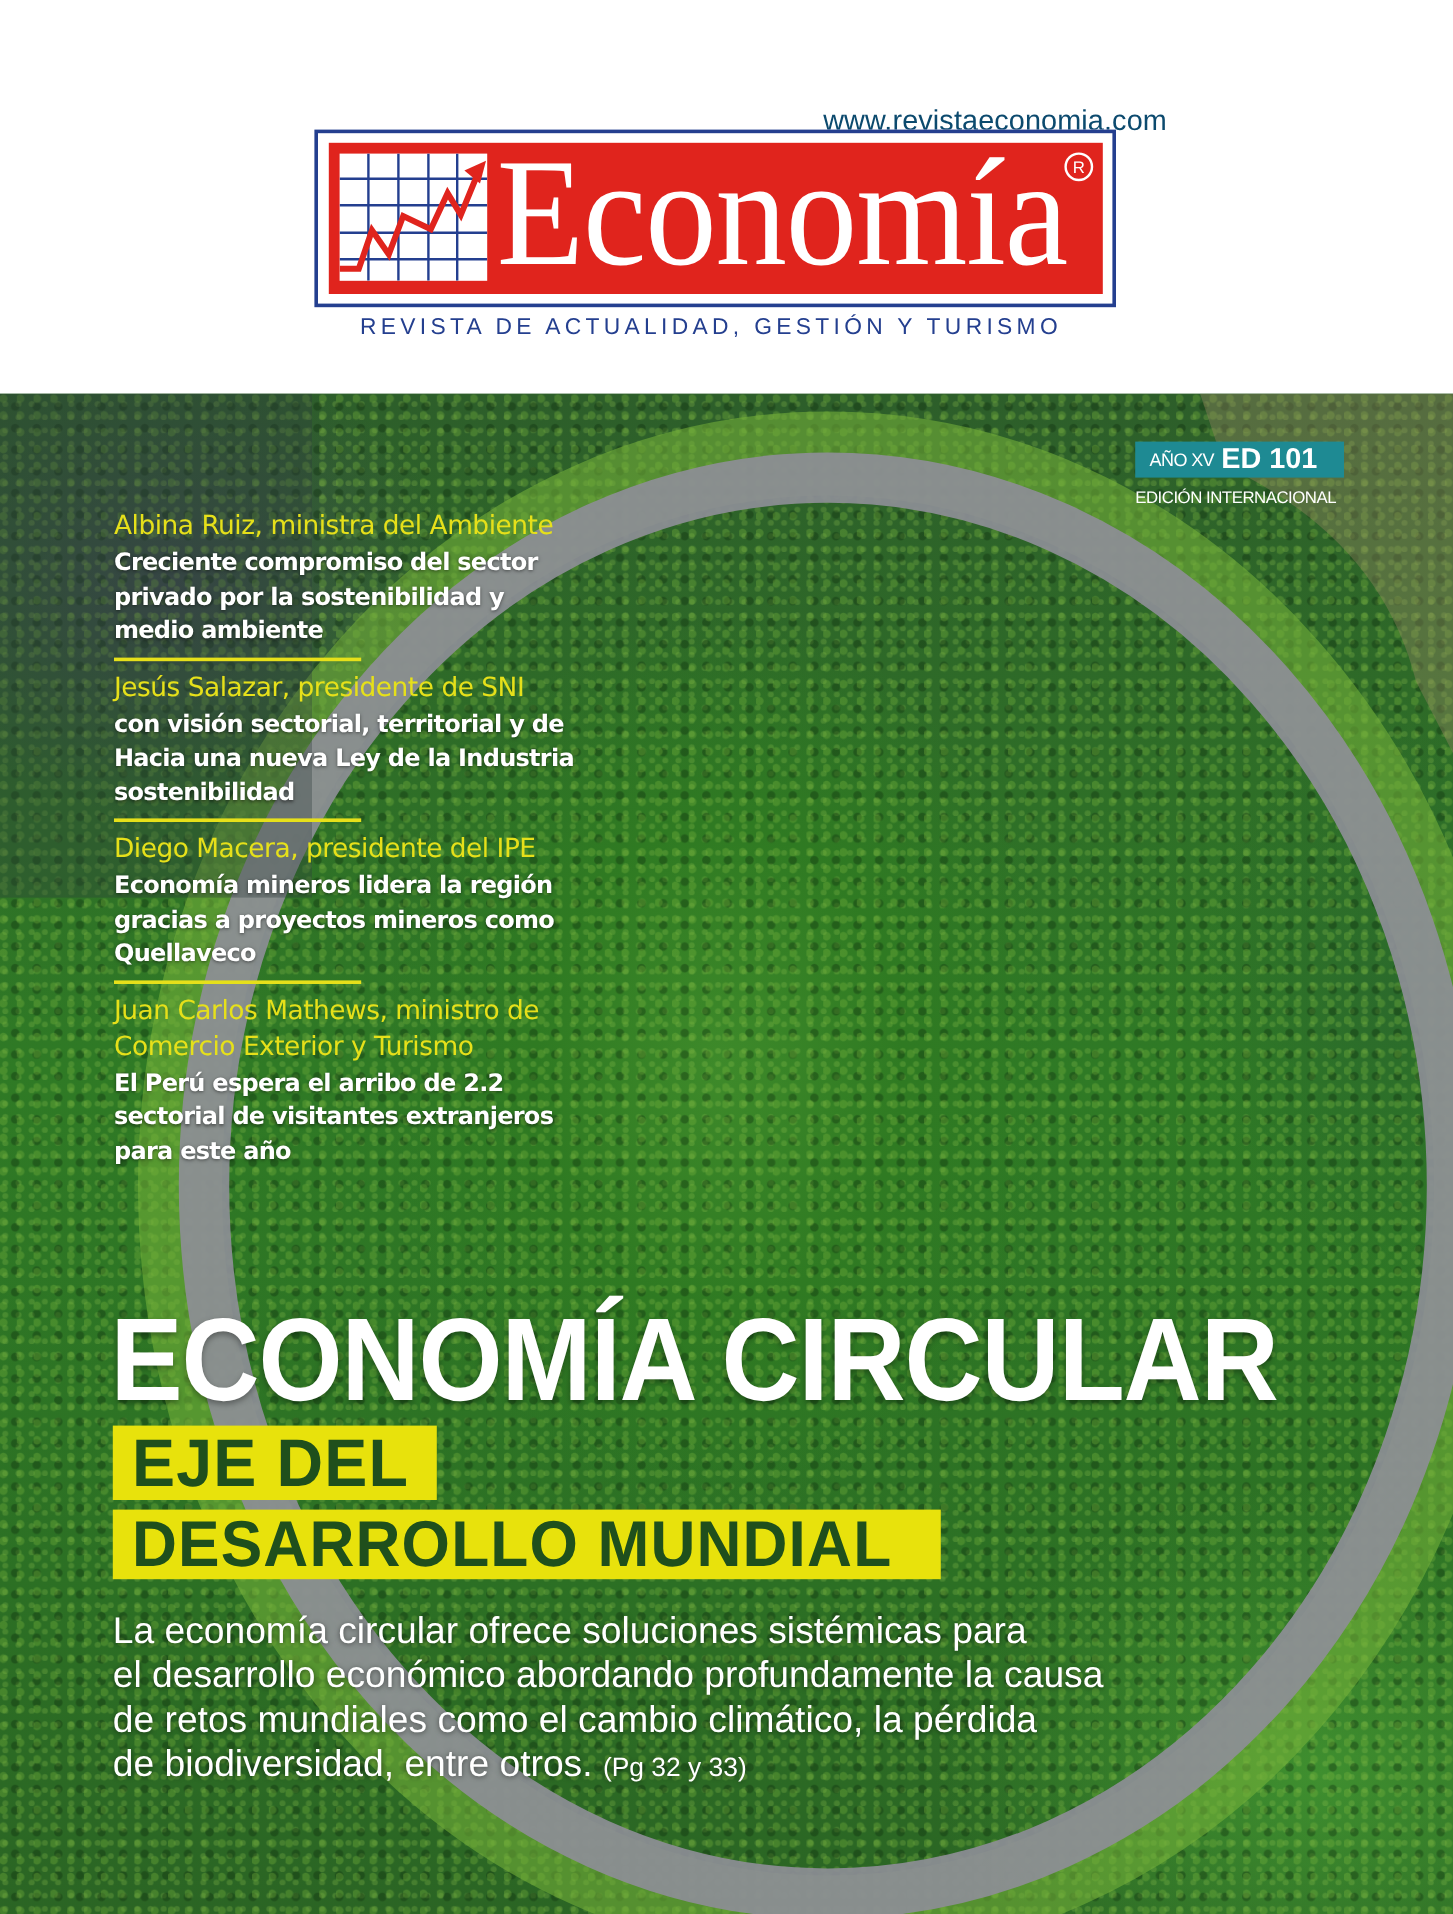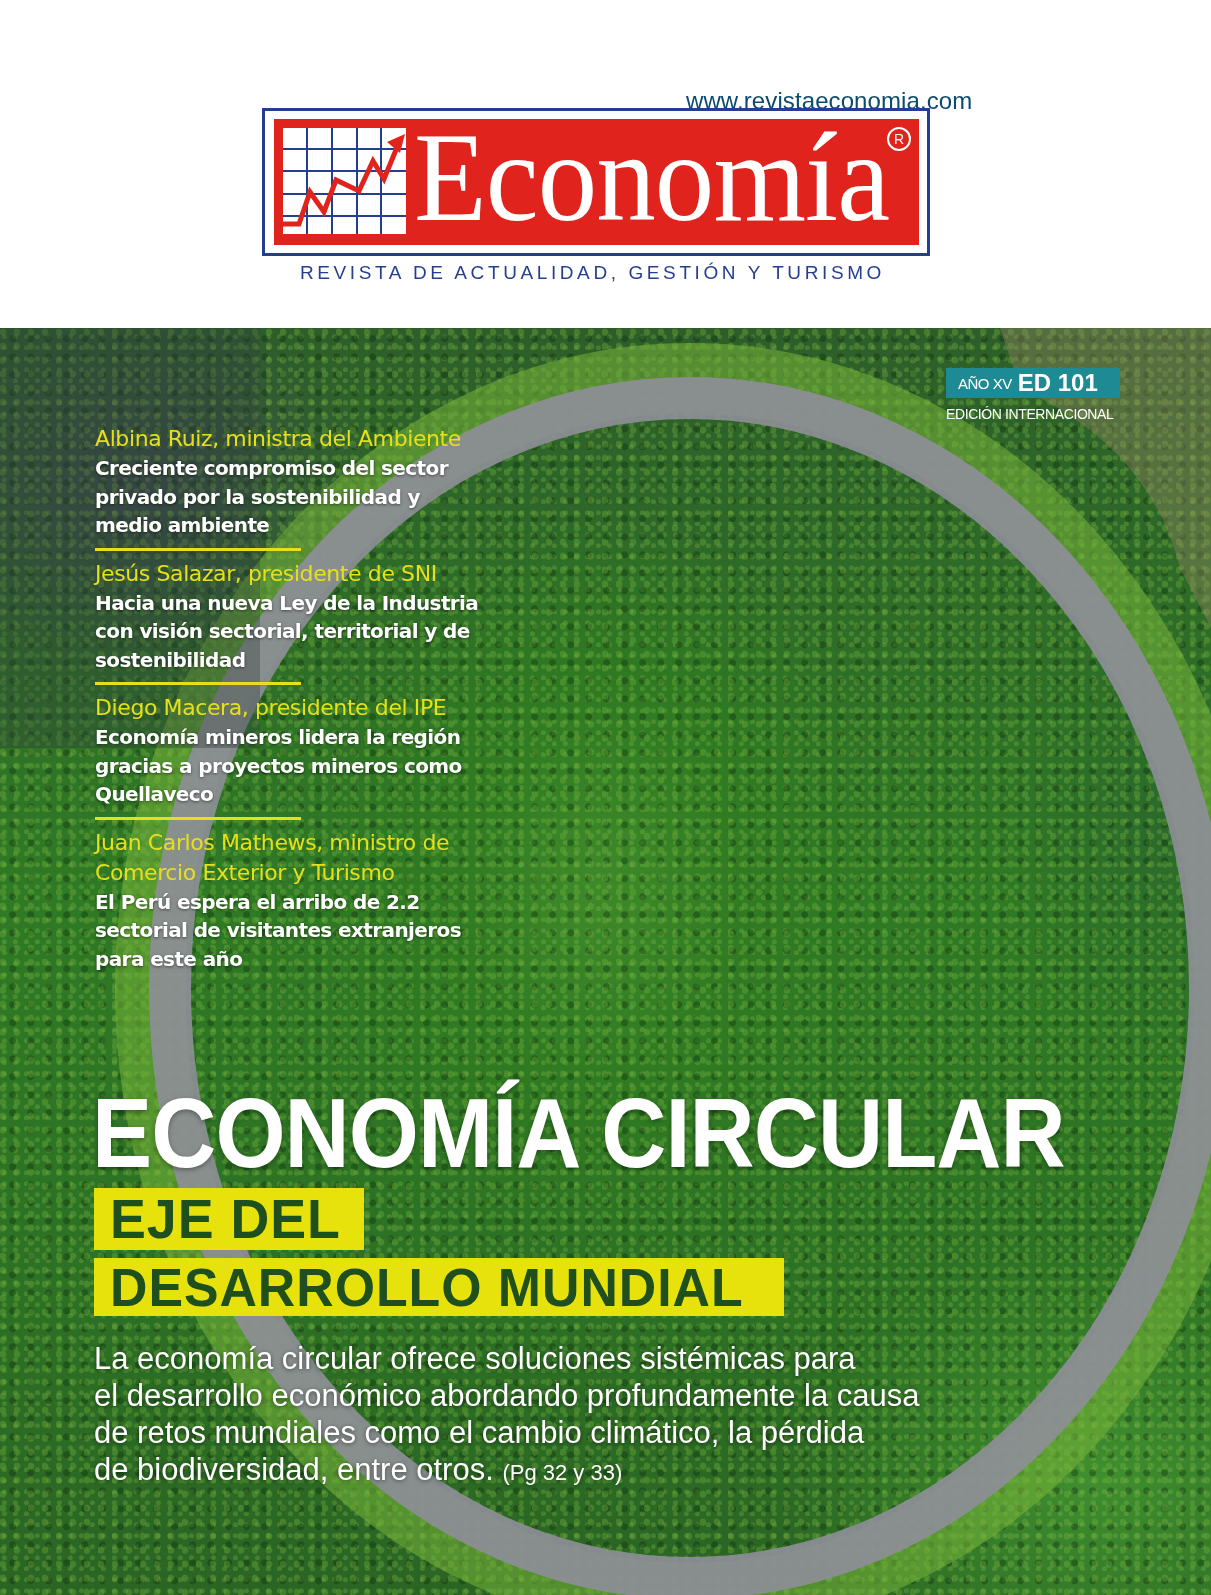--- a/index.html
+++ b/index.html
@@ -118,22 +118,22 @@
         <div>Creciente compromiso del sector</div>
         <div>privado por la sostenibilidad y</div>
         <div>medio ambiente</div>
       </div>
     </div>
     <div class="story-divider"></div>
 
     <div class="story">
       <div class="story-author">Jesús Salazar, presidente de SNI</div>
       <div class="story-headline">
+        <div>con visión sectorial, territorial y de</div>
         <div>Hacia una nueva Ley de la Industria</div>
-        <div>con visión sectorial, territorial y de</div>
         <div>sostenibilidad</div>
       </div>
     </div>
     <div class="story-divider"></div>
 
     <div class="story">
       <div class="story-author">Diego Macera, presidente del IPE</div>
       <div class="story-headline">
         <div>Economía mineros lidera la región</div>
         <div>gracias a proyectos mineros como</div>

